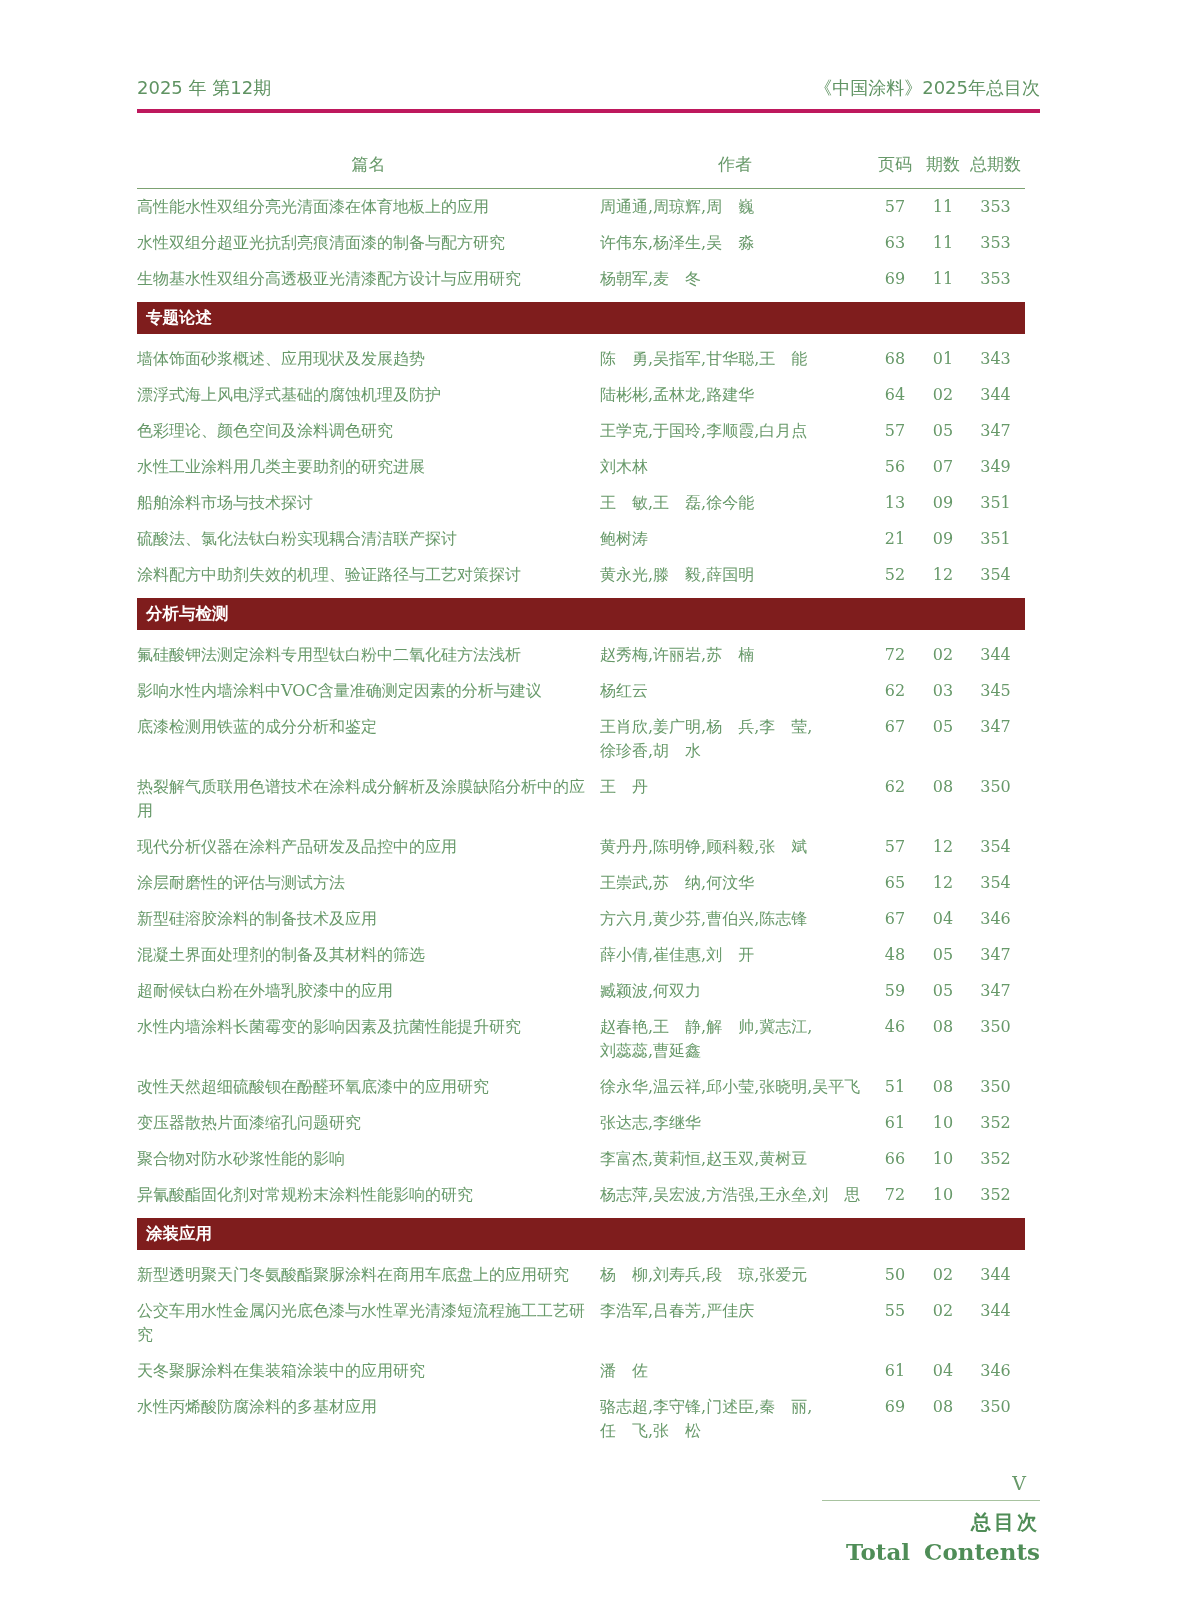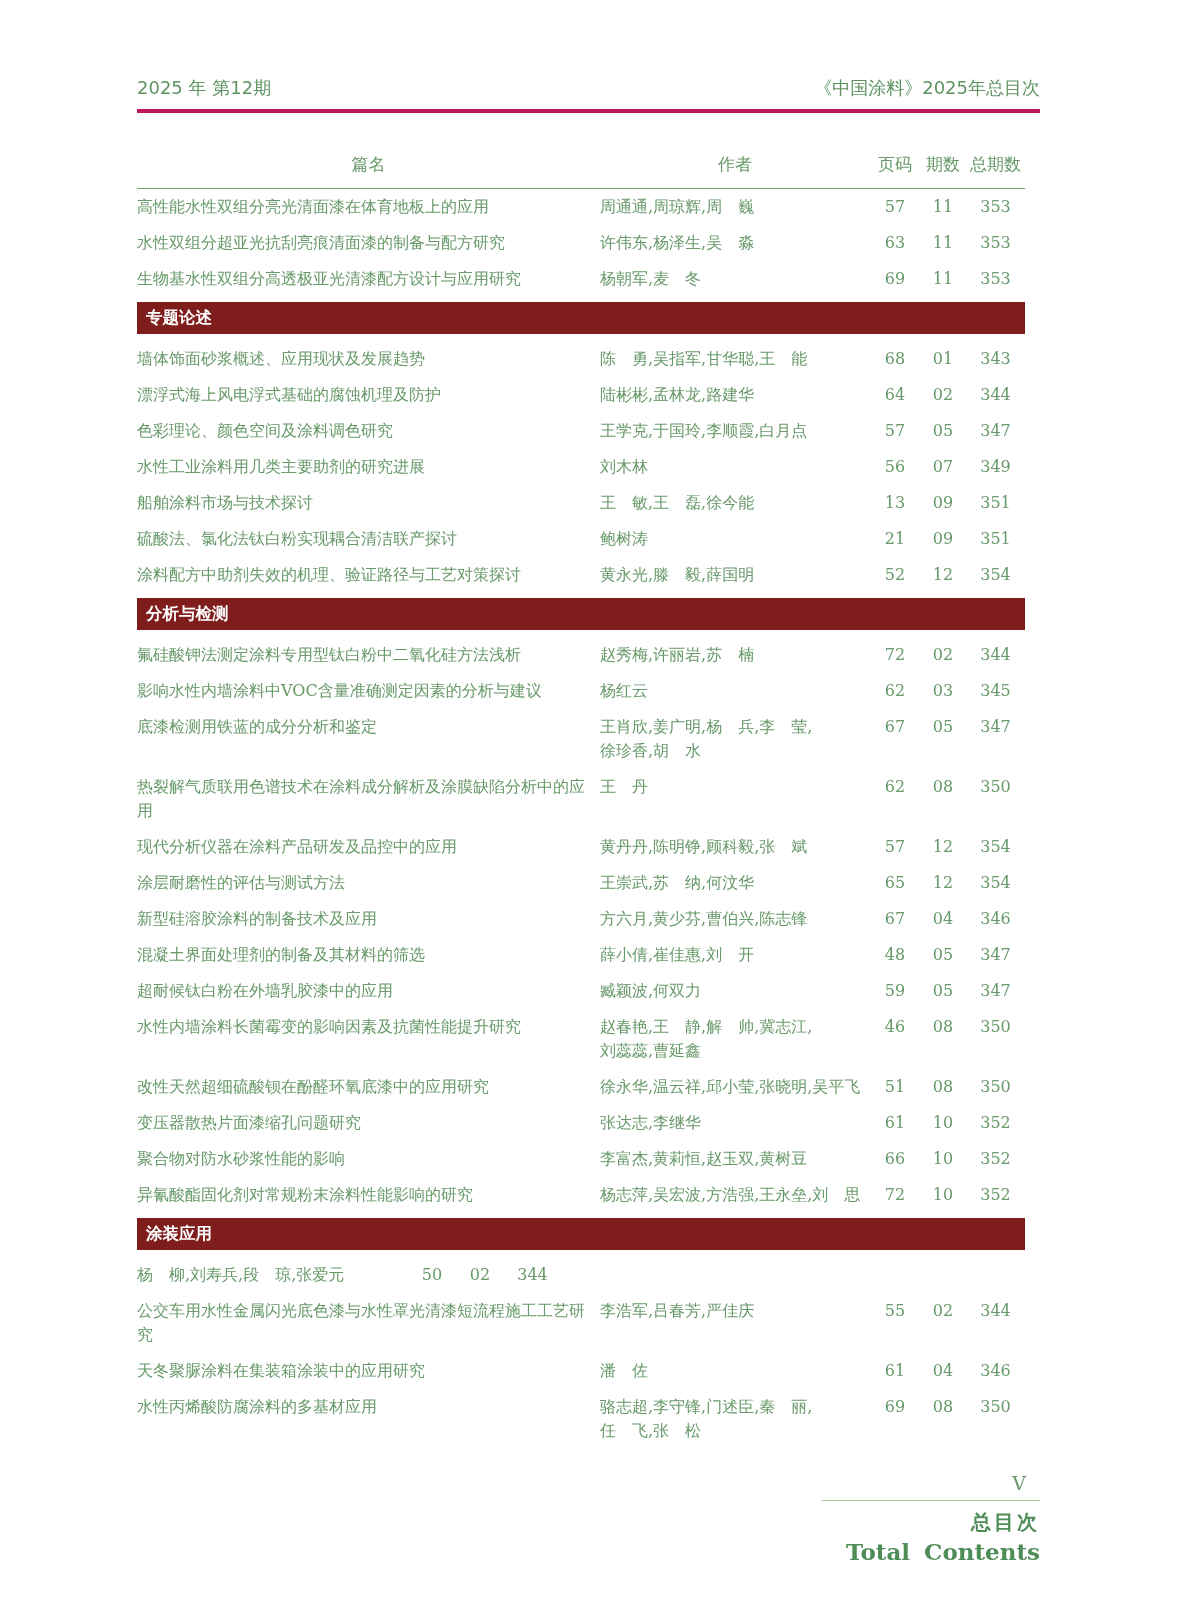--- a/index.html
+++ b/index.html
@@ -296,20 +296,21 @@
             <div class="col-title">异氰酸酯固化剂对常规粉末涂料性能影响的研究</div>
             <div class="col-authors">杨志萍,吴宏波,方浩强,王永垒,刘　思</div>
             <div class="col-num col-page">72</div>
             <div class="col-num col-issue">10</div>
             <div class="col-num col-total">352</div>
           </div>
           <div class="section-bar">
             <span>涂装应用</span>
           </div>
           <div class="row">
+            <div class="col-title">新型透明聚天门冬氨酸酯聚脲涂料在商用车底盘上的应用研究</div>
             <div class="col-authors">杨　柳,刘寿兵,段　琼,张爱元</div>
             <div class="col-num col-page">50</div>
             <div class="col-num col-issue">02</div>
             <div class="col-num col-total">344</div>
           </div>
           <div class="row">
             <div class="col-title">公交车用水性金属闪光底色漆与水性罩光清漆短流程施工工艺研究</div>
             <div class="col-authors">李浩军,吕春芳,严佳庆</div>
             <div class="col-num col-page">55</div>
             <div class="col-num col-issue">02</div>

